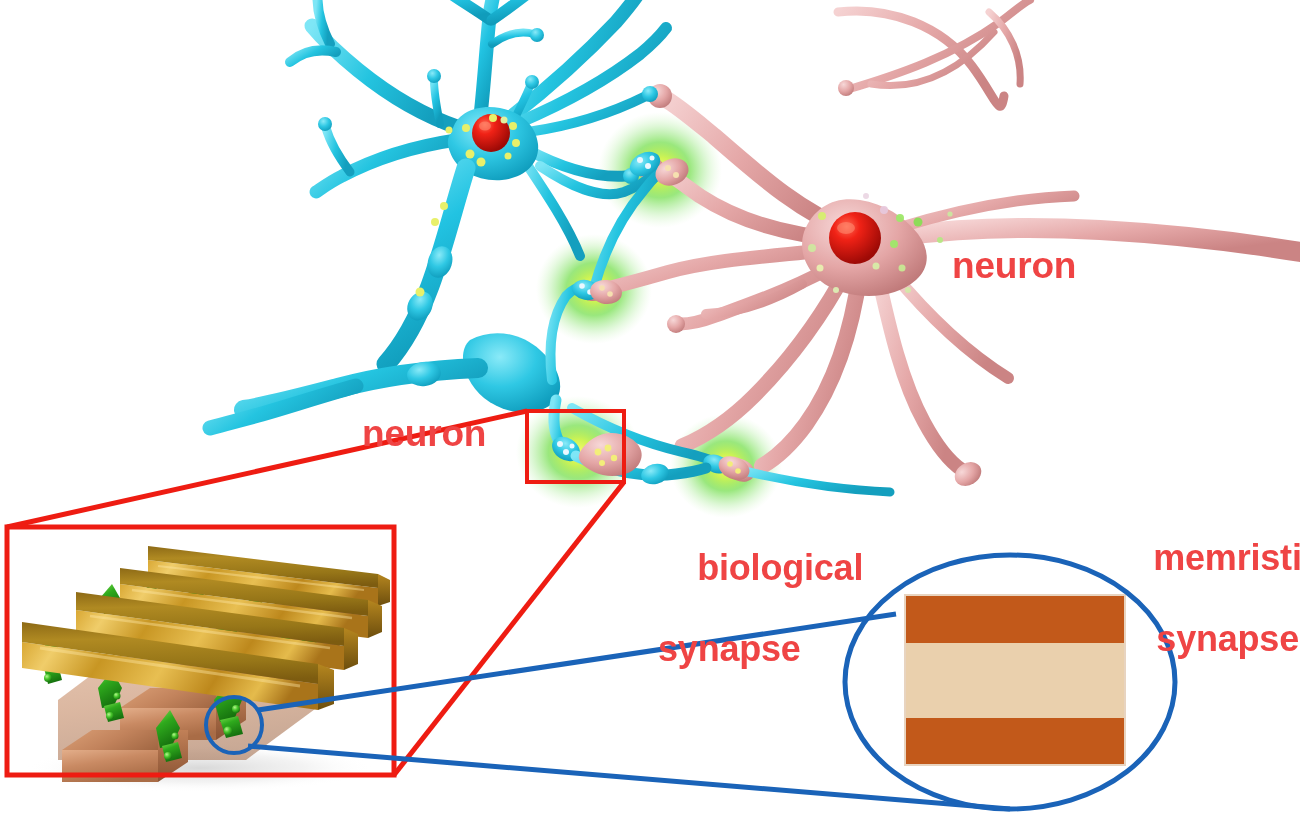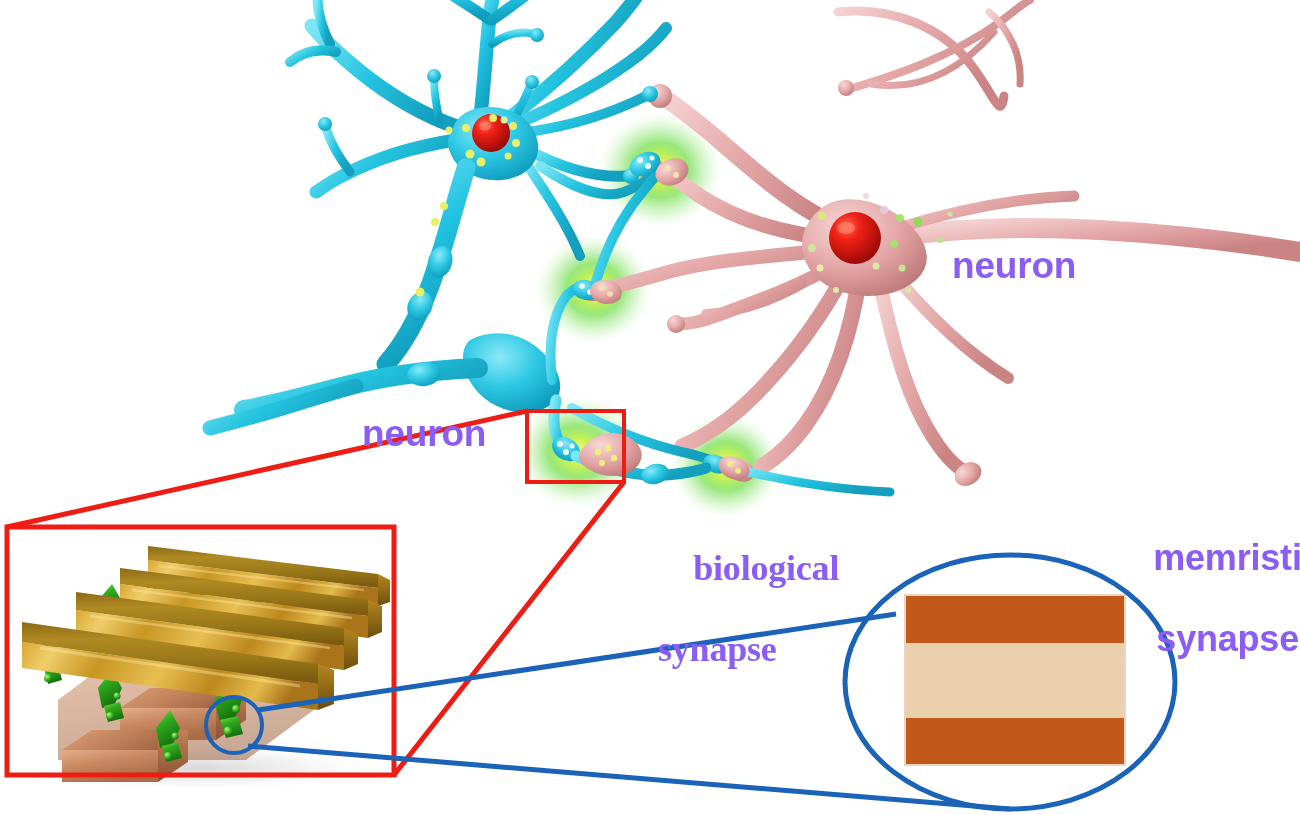--- a/index.html
+++ b/index.html
@@ -22,40 +22,39 @@
     position: absolute;
     left: 0;
     top: 0;
     width: 1300px;
     height: 815px;
   }
   .label {
     position: absolute;
     font-family: "Liberation Sans", sans-serif;
     font-weight: bold;
-    color: #8b5cf6;
+    color: #ef4444;
     white-space: pre;
     line-height: 1.12;
     letter-spacing: -0.2px;
   }
   #label-neuron-left {
     left: 362px;
     top: 413px;
     font-size: 37px;
   }
   #label-neuron-right {
     left: 952px;
     top: 245px;
     font-size: 37px;
   }
   #label-biological-synapse {
     left: 658px;
     top: 508px;
     font-size: 36px;
-    font-family: Liberation Serif, serif;
   }
   #label-memristive-synapse {
     left: 1114px;
     top: 498px;
     font-size: 36px;
     text-align: center;
   }
   .label-line2 { display: block; }
   #label-memristive-synapse .label-line2 { text-align: center; }
 </style>

